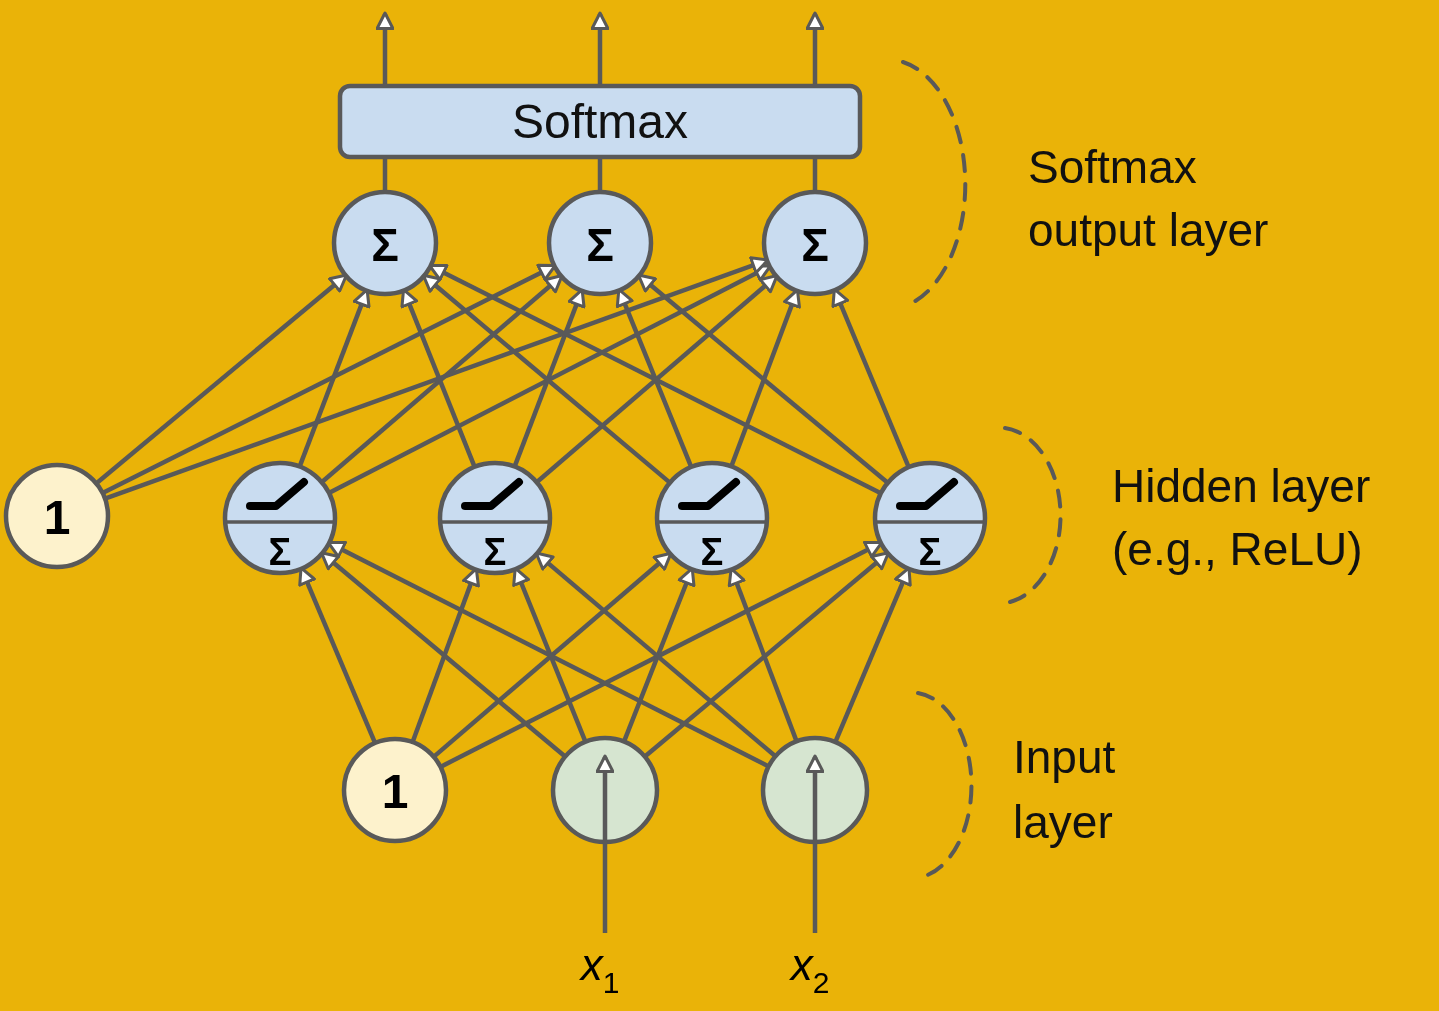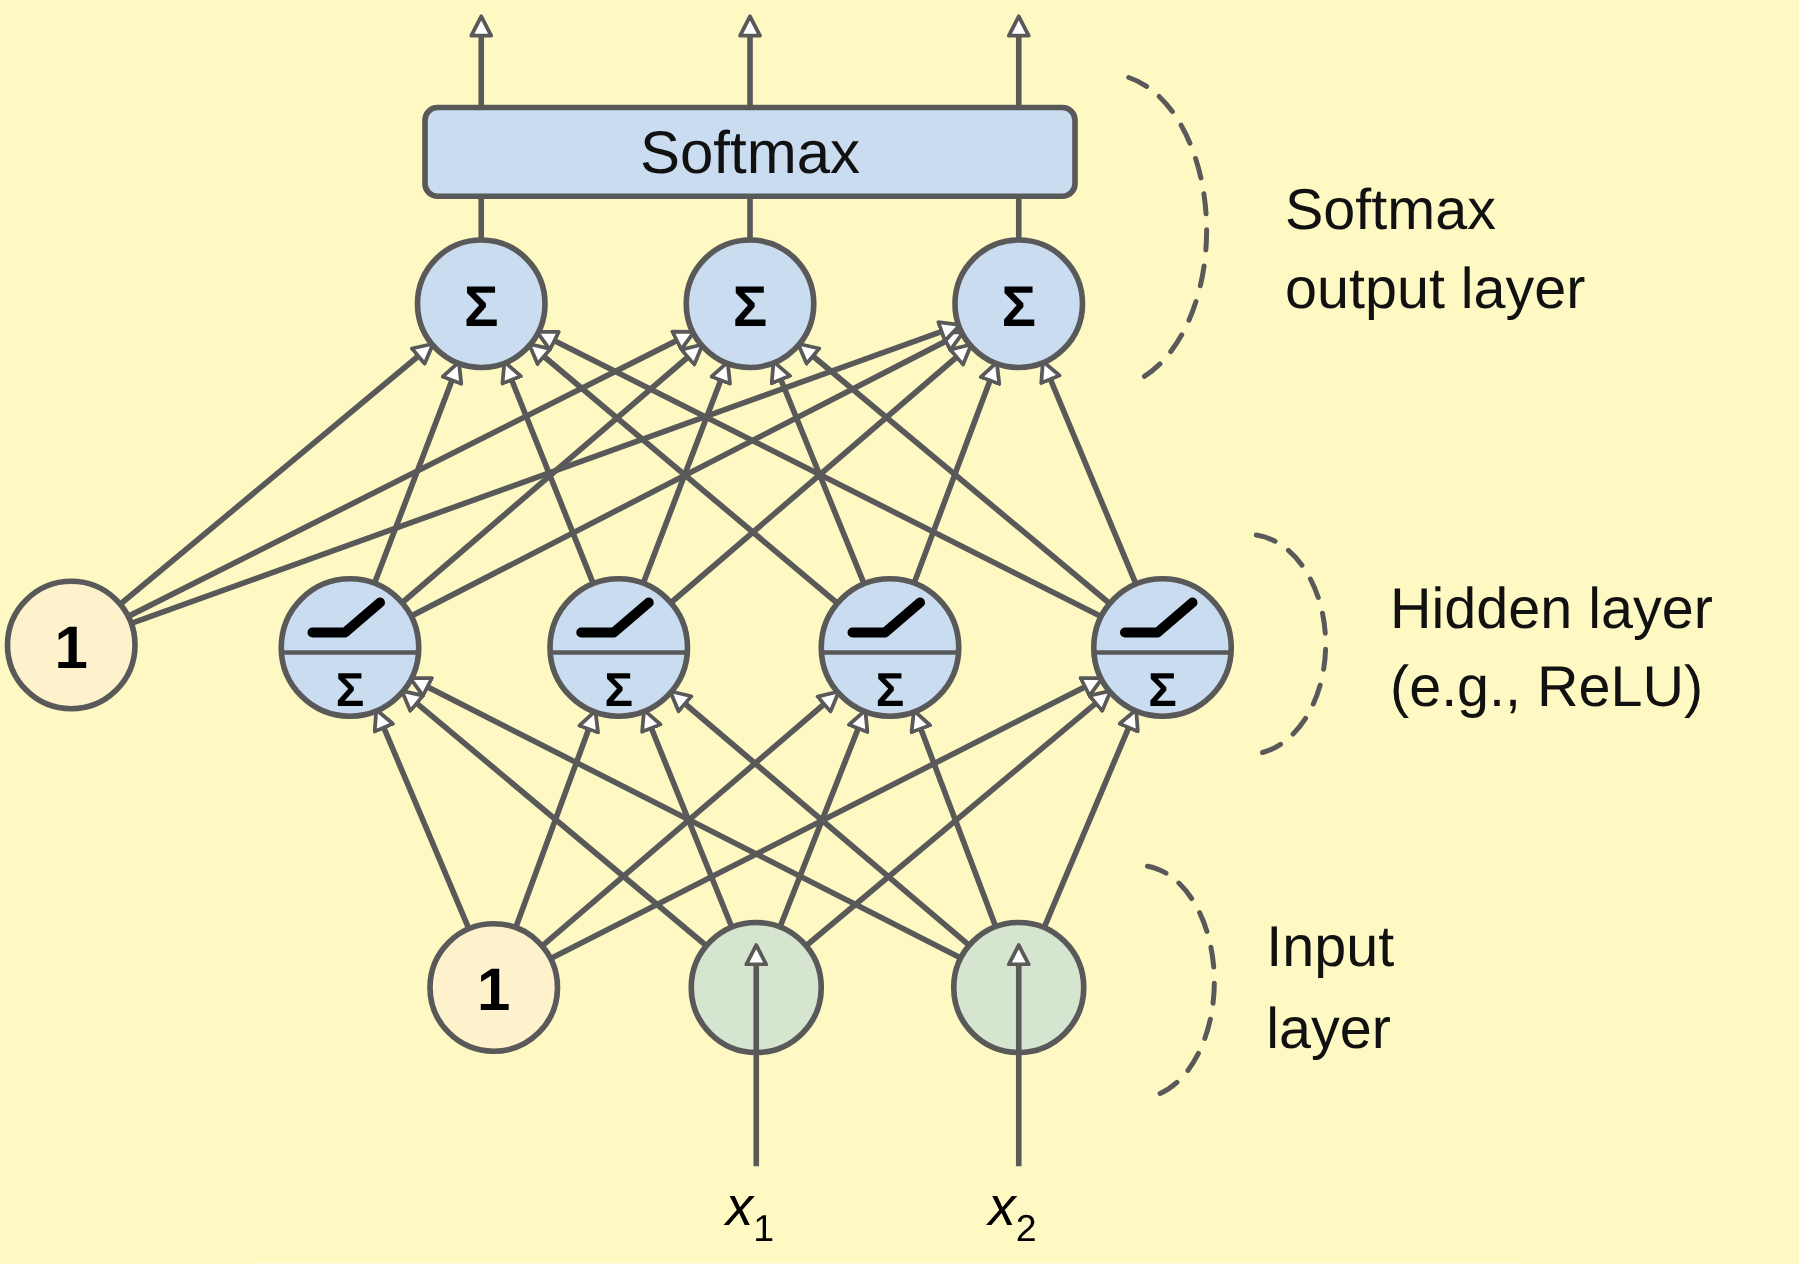--- a/index.html
+++ b/index.html
@@ -1,16 +1,16 @@
 <!DOCTYPE html>
 <html><head>
 <meta charset="utf-8">
 <style>
   html, body { margin: 0; padding: 0; background: #ffffff; }
-  .canvas { width: 1439px; height: 1011px; position: relative; background: #fef9c3; overflow: hidden; }
+  .canvas { width: 1439px; height: 1011px; position: relative; background: #eab308; overflow: hidden; }
   svg { display: block; }
 
   .edge   { stroke: #595959; stroke-width: 4.5; fill: none; }
   .stub   { stroke: #595959; stroke-width: 4.5; }
   .node   { stroke: #595959; stroke-width: 4.5; }
   .divider{ stroke: #595959; stroke-width: 3.5; }
   .relu   { stroke: #000000; stroke-width: 8; fill: none; stroke-linecap: round; stroke-linejoin: round; }
 
   .sym      { font-family: "Liberation Sans", sans-serif; font-weight: bold; font-size: 46px; fill: #000; text-anchor: middle; }
   .sym-small{ font-size: 38px; }

